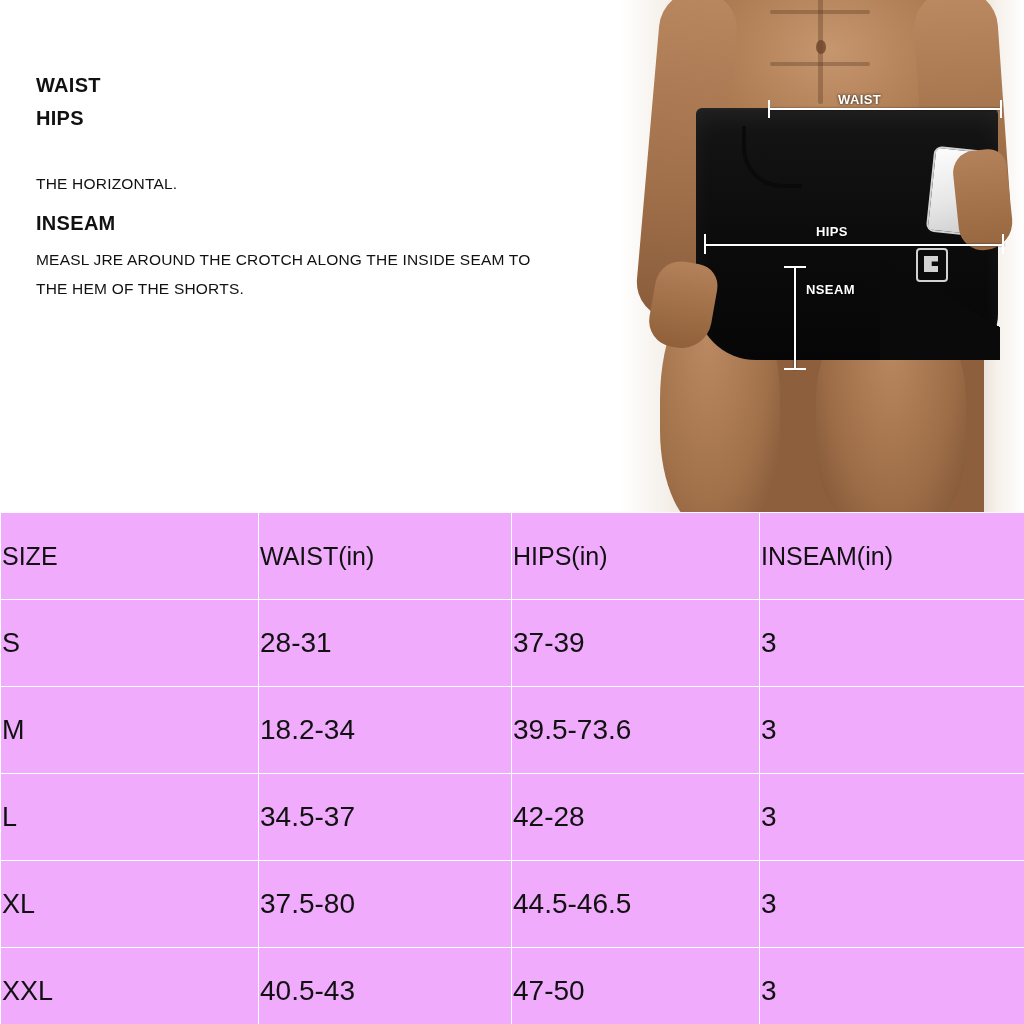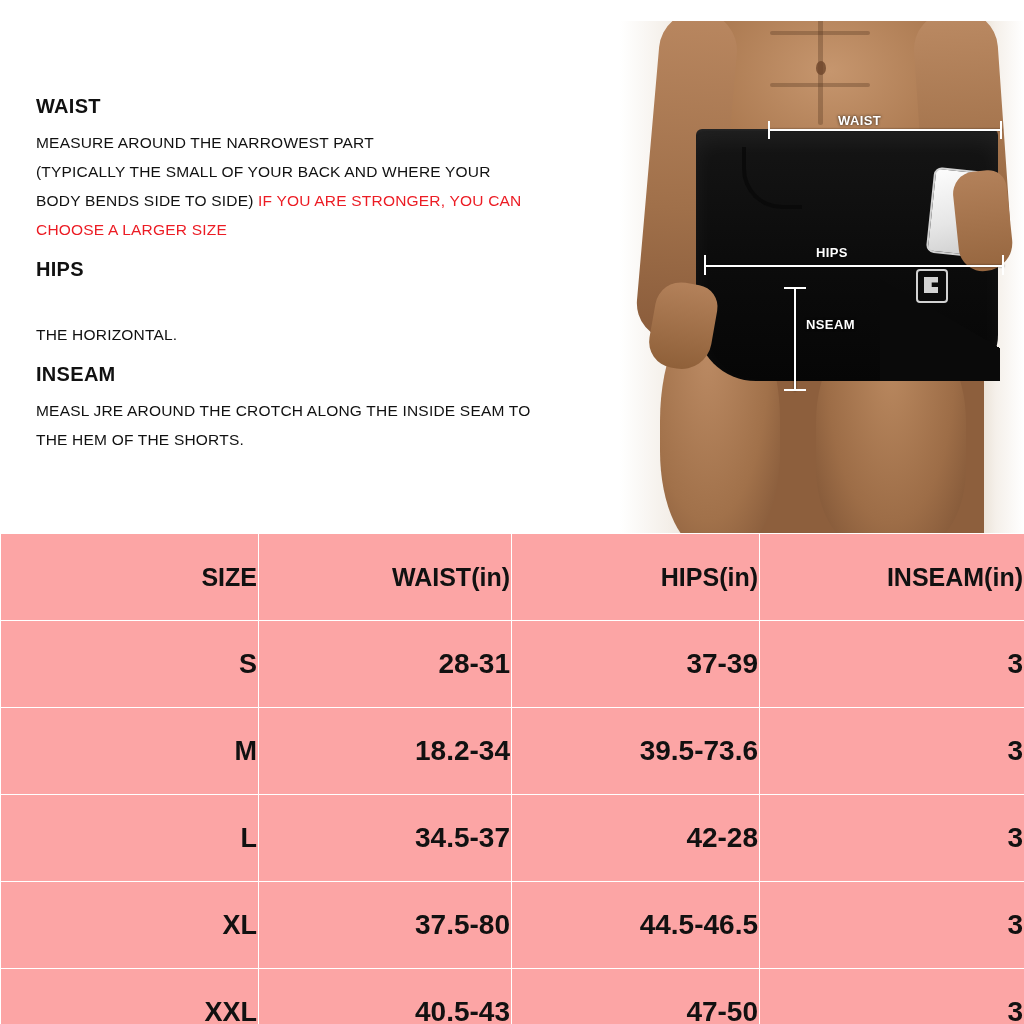--- a/index.html
+++ b/index.html
@@ -13,21 +13,20 @@
     font-family: "Liberation Sans", sans-serif;
     overflow: hidden;
     position: relative;
   }
 
   #page {
     position: relative;
     width: 1024px;
     height: 976px;
     background: #ffffff;
-    margin-top: 21px;
   }
 
   
   .photo {
     position: absolute;
     top: 0;
     left: 620px;
     width: 404px;
     height: 512px;
     overflow: hidden;
@@ -237,24 +236,24 @@
     position: absolute;
     left: 0;
     top: 512px;
     width: 1024px;
     border-collapse: collapse;
     table-layout: fixed;
   }
   table.size-table th,
   table.size-table td {
     border: 1px solid #ffffff;
-    background: #fca5a5;
-    text-align: right;
+    background: #f0abfc;
+    text-align: left;
     color: #111111;
-    font-weight: bold;
+    font-weight: normal;
   }
   table.size-table th {
     height: 84px;
     font-size: 25px;
   }
   table.size-table td {
     height: 84px;
     font-size: 28px;
   }
   table.size-table td.size-cell {
@@ -304,32 +303,26 @@
     <div class="meas-label" style="left:218px; top:92px;">WAIST</div>
 
     <div class="meas-line" style="left:84px; top:244px; width:300px; height:2px;"></div>
     <div class="cap" style="left:84px; top:234px; width:2px; height:20px;"></div>
     <div class="cap" style="left:382px; top:234px; width:2px; height:20px;"></div>
     <div class="meas-label" style="left:196px; top:224px;">HIPS</div>
 
     <div class="meas-line" style="left:174px; top:266px; width:2px; height:104px;"></div>
     <div class="cap" style="left:164px; top:266px; width:22px; height:2px;"></div>
     <div class="cap" style="left:164px; top:368px; width:22px; height:2px;"></div>
-    <div class="meas-label" style="left:186px; top:296px;">NSEAM</div>
+    <div class="meas-label" style="left:186px; top:282px;">NSEAM</div>
   </div>
 
   <div class="textblock">
 
     <h2 class="sec-title">WAIST</h2>
-    <p class="sec-body">
-      <span>MEASURE AROUND THE NARROWEST PART</span><br>
-      <span>(TYPICALLY THE SMALL OF YOUR BACK AND WHERE YOUR</span><br>
-      <span>BODY BENDS SIDE TO SIDE)</span><span class="hl"> IF YOU ARE STRONGER, YOU CAN</span><br>
-      <span class="hl"> CHOOSE A LARGER SIZE</span>
-    </p>
 
     <h2 class="sec-title">HIPS</h2>
     <p class="sec-body">
       <br>
       <span>THE HORIZONTAL.</span>
     </p>
 
     <h2 class="sec-title">INSEAM</h2>
     <p class="sec-body">
       <span>MEASL JRE AROUND THE CROTCH ALONG THE INSIDE SEAM TO</span><br>

